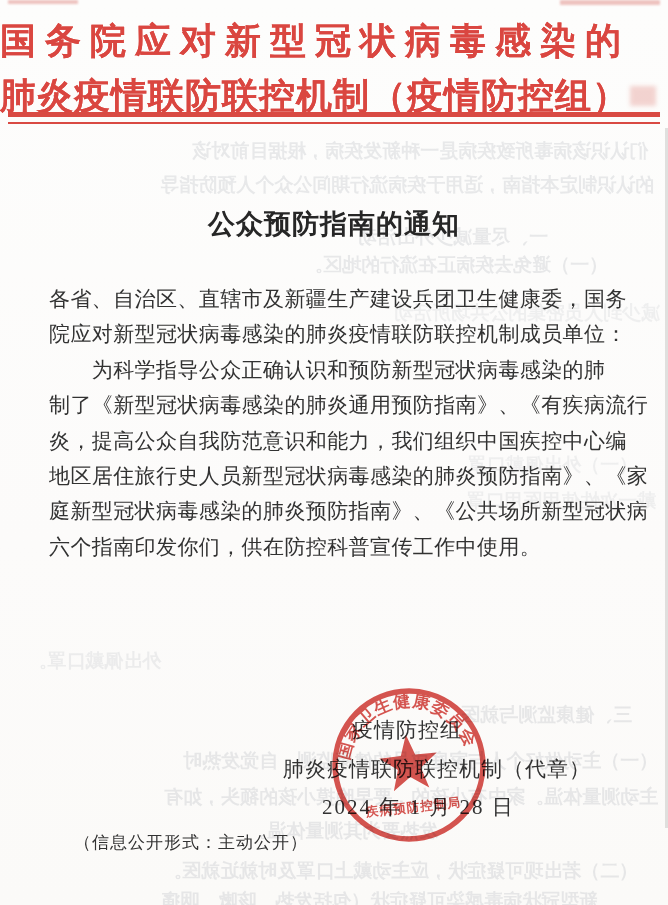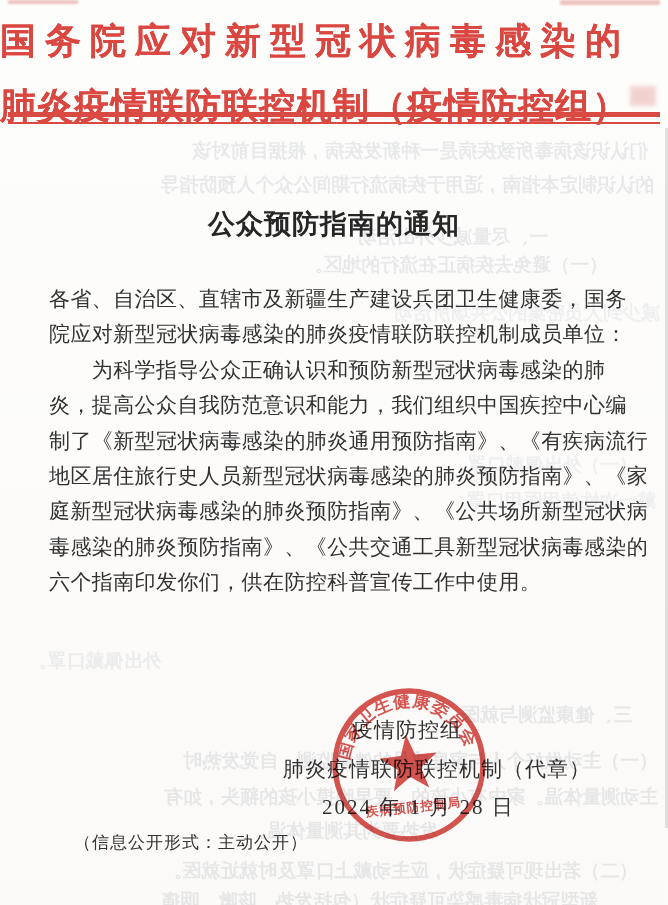--- a/index.html
+++ b/index.html
@@ -34,21 +34,21 @@
   .letterhead-line {
     position: absolute; left: 0; width: 593px;
     text-align: center;
     color: #da4640;
     font-weight: 900;
     font-size: 36px;
     white-space: nowrap;
     text-shadow: 0 0 .5px #da4640;
   }
   .letterhead-line.l1 { top: 17px; letter-spacing: 9px; }
-  .letterhead-line.l2 { top: 82px; letter-spacing: 1px; }
+  .letterhead-line.l2 { top: 72px; letter-spacing: 1px; }
   .rule-thick { position: absolute; top: 112px; left: 8px; width: 652px; height: 5px; background: #d94a43; }
   .rule-thin  { position: absolute; top: 122px; left: 8px; width: 652px; height: 2px; background: #d94a43; }
 
   
   .doc-title {
     position: absolute; left: 0; width: 668px;
     text-align: center;
     color: #262626;
     font-weight: 700;
     font-size: 27px;
@@ -129,25 +129,24 @@
   <div class="letterhead-line l2">肺炎疫情联防联控机制（疫情防控组）</div>
   <div class="rule-thick"></div>
   <div class="rule-thin"></div>
 
   <div class="doc-title t2">公众预防指南的通知</div>
 
   <div class="body-block">
     <div class="body-line">各省、自治区、直辖市及新疆生产建设兵团卫生健康委，国务</div>
     <div class="body-line">院应对新型冠状病毒感染的肺炎疫情联防联控机制成员单位：</div>
     <div class="body-line">　　为科学指导公众正确认识和预防新型冠状病毒感染的肺</div>
+    <div class="body-line">制了《新型冠状病毒感染的肺炎通用预防指南》、《有疾病流行</div>
     <div class="body-line">炎，提高公众自我防范意识和能力，我们组织中国疾控中心编</div>
-    <div class="body-line">制了《新型冠状病毒感染的肺炎通用预防指南》、《有疾病流行</div>
     <div class="body-line">地区居住旅行史人员新型冠状病毒感染的肺炎预防指南》、《家</div>
     <div class="body-line">庭新型冠状病毒感染的肺炎预防指南》、《公共场所新型冠状病</div>
-    <div class="body-line">毒感染的肺炎预防指南》、《公共交通工具新型冠状病毒感染的</div>
     <div class="body-line">六个指南印发你们，供在防控科普宣传工作中使用。</div>
   </div>
 
   <div class="sig-line sig-group">疫情防控组</div>
   <div class="sig-line sig-agency">肺炎疫情联防联控机制（代章）</div>
   <div class="sig-line sig-date">2024 年 1 月 28 日</div>
 
   <svg class="seal" viewBox="0 0 160 160">
     <circle cx="80" cy="80" r="73" fill="none" stroke="#cf2f2a" stroke-width="5.5"></circle>
     <path id="sealArc" d="M 24,104 A 60,60 0 1 1 136,104" fill="none"></path>

